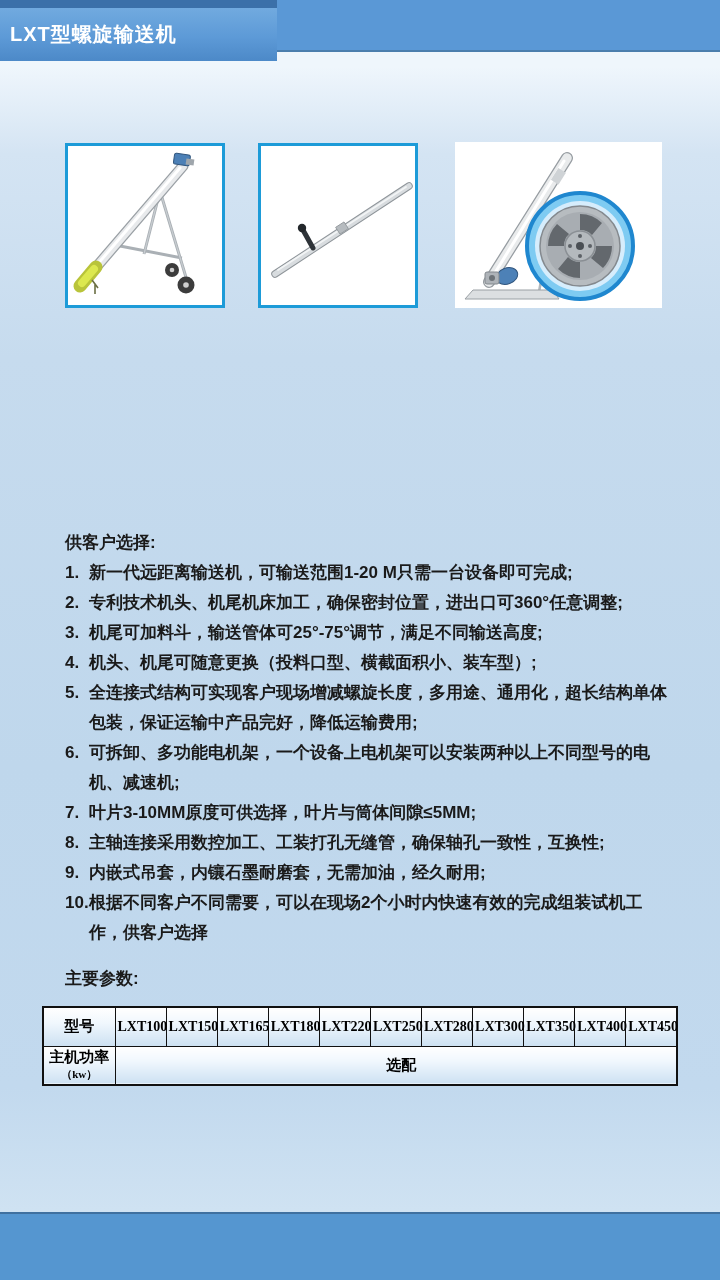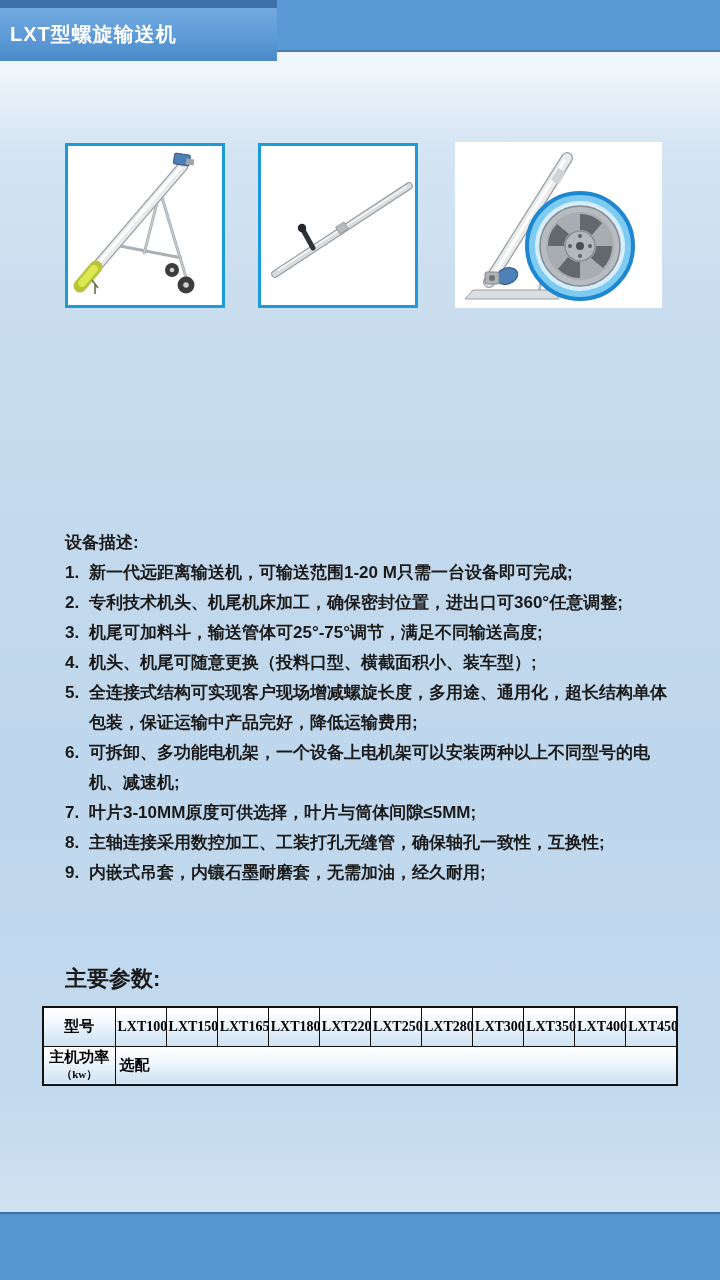--- a/index.html
+++ b/index.html
@@ -16,30 +16,30 @@
   .photo{position:absolute;background:#ffffff;box-sizing:border-box;}
   .photo.bordered{border:3px solid #1d9bd8;}
   .photo svg{display:block;width:100%;height:100%;}
   
   .textblock{position:absolute;color:#1a1a1a;font-weight:600;}
   .desc{left:65px;top:382px;width:604px;font-size:17px;line-height:29px;}
   .features{left:65px;top:528px;width:610px;font-size:17px;line-height:30px;}
   .feature-row{display:flex;}
   .feature-num{width:24px;flex:0 0 24px;}
   .feature-text{flex:1;}
-  .params-heading{left:65px;top:964px;font-size:22px;line-height:30px;}
+  .params-heading{left:65px;top:964px;font-size:17px;line-height:30px;}
   
   .ptable{position:absolute;left:42px;top:1006px;width:636px;border-collapse:collapse;table-layout:fixed;
     border:2px solid #111;color:#000;}
   .ptable td,.ptable th{border:1px solid #111;height:39px;vertical-align:middle;
     background:linear-gradient(180deg,#ffffff 0%,#f0f7fd 40%,#cde1f2 100%);padding:0 2px;box-sizing:border-box;}
   .ptable .cn{font-weight:bold;font-size:15px;}
   .ptable .unit{font-weight:bold;font-size:11px;font-family:"Liberation Serif","DejaVu Serif",serif;}
   .ptable .num{font-weight:bold;font-size:14px;font-family:"Liberation Serif","DejaVu Serif",serif;margin-left:8px;}
-  .ptable .lefty{text-align:left;padding-left:4px;}
+  .ptable .lefty{text-align:center;padding-left:13px;}
   
   .footer{position:absolute;left:0;top:1212px;width:720px;height:68px;background:#5596d0;border-top:2px solid #3f709f;box-sizing:border-box;}
 </style>
 </head>
 <body>
 
 <div class="page">
 
   <div class="header">
     <div class="header-tab">
@@ -115,21 +115,21 @@
       <circle cx="125" cy="104" r="4" fill="#4a4f54"></circle>
       <circle cx="125" cy="94" r="2" fill="#5c6166"></circle>
       <circle cx="125" cy="114" r="2" fill="#5c6166"></circle>
       <circle cx="115" cy="104" r="2" fill="#5c6166"></circle>
       <circle cx="135" cy="104" r="2" fill="#5c6166"></circle>
     </svg>
   </div>
 
 
   <div class="textblock features">
-    <div>设备描述:</div>
+    <div>供客户选择:</div>
     <div class="feature-row">
       <span class="feature-num">1.</span>
       <span class="feature-text">新一代远距离输送机，可输送范围1-20 M只需一台设备即可完成;</span>
     </div>
     <div class="feature-row">
       <span class="feature-num">2.</span>
       <span class="feature-text">专利技术机头、机尾机床加工，确保密封位置，进出口可360°任意调整;</span>
     </div>
     <div class="feature-row">
       <span class="feature-num">3.</span>
@@ -151,20 +151,24 @@
       <span class="feature-num">7.</span>
       <span class="feature-text">叶片3-10MM原度可供选择，叶片与筒体间隙≤5MM;</span>
     </div>
     <div class="feature-row">
       <span class="feature-num">8.</span>
       <span class="feature-text">主轴连接采用数控加工、工装打孔无缝管，确保轴孔一致性，互换性;</span>
     </div>
     <div class="feature-row">
       <span class="feature-num">9.</span>
       <span class="feature-text">内嵌式吊套，内镶石墨耐磨套，无需加油，经久耐用;</span>
+    </div>
+    <div class="feature-row">
+      <span class="feature-num">10.</span>
+      <span class="feature-text">根据不同客户不同需要，可以在现场2个小时内快速有效的完成组装试机工作，供客户选择</span>
     </div>
   </div>
 
   <div class="textblock params-heading">主要参数:</div>
 
   <table class="ptable">
     <colgroup>
       <col style="width:72px">
       <col>
         <col>

